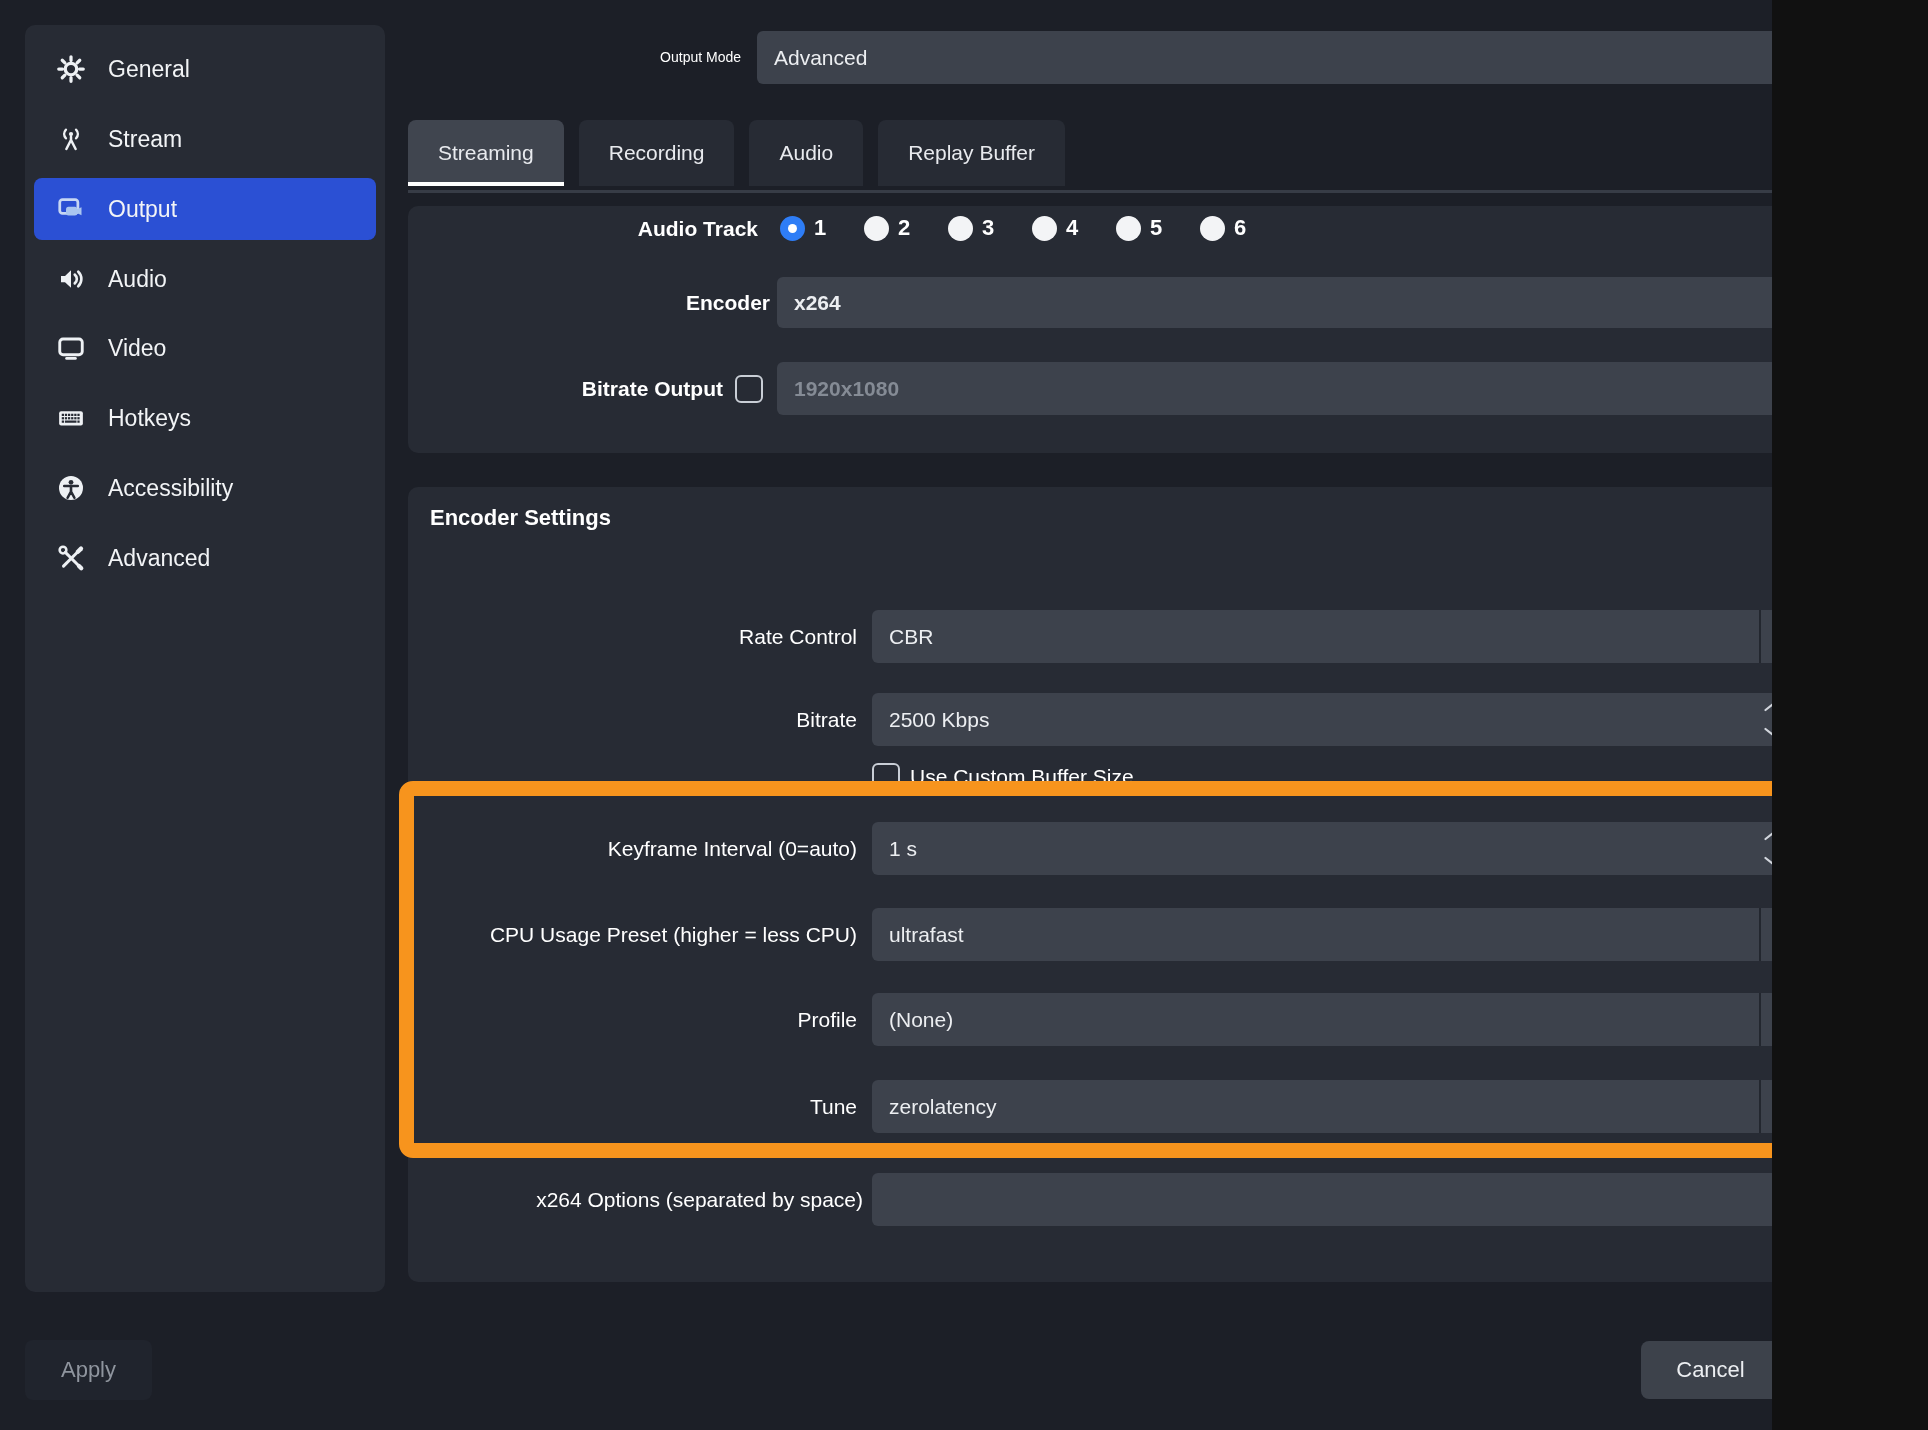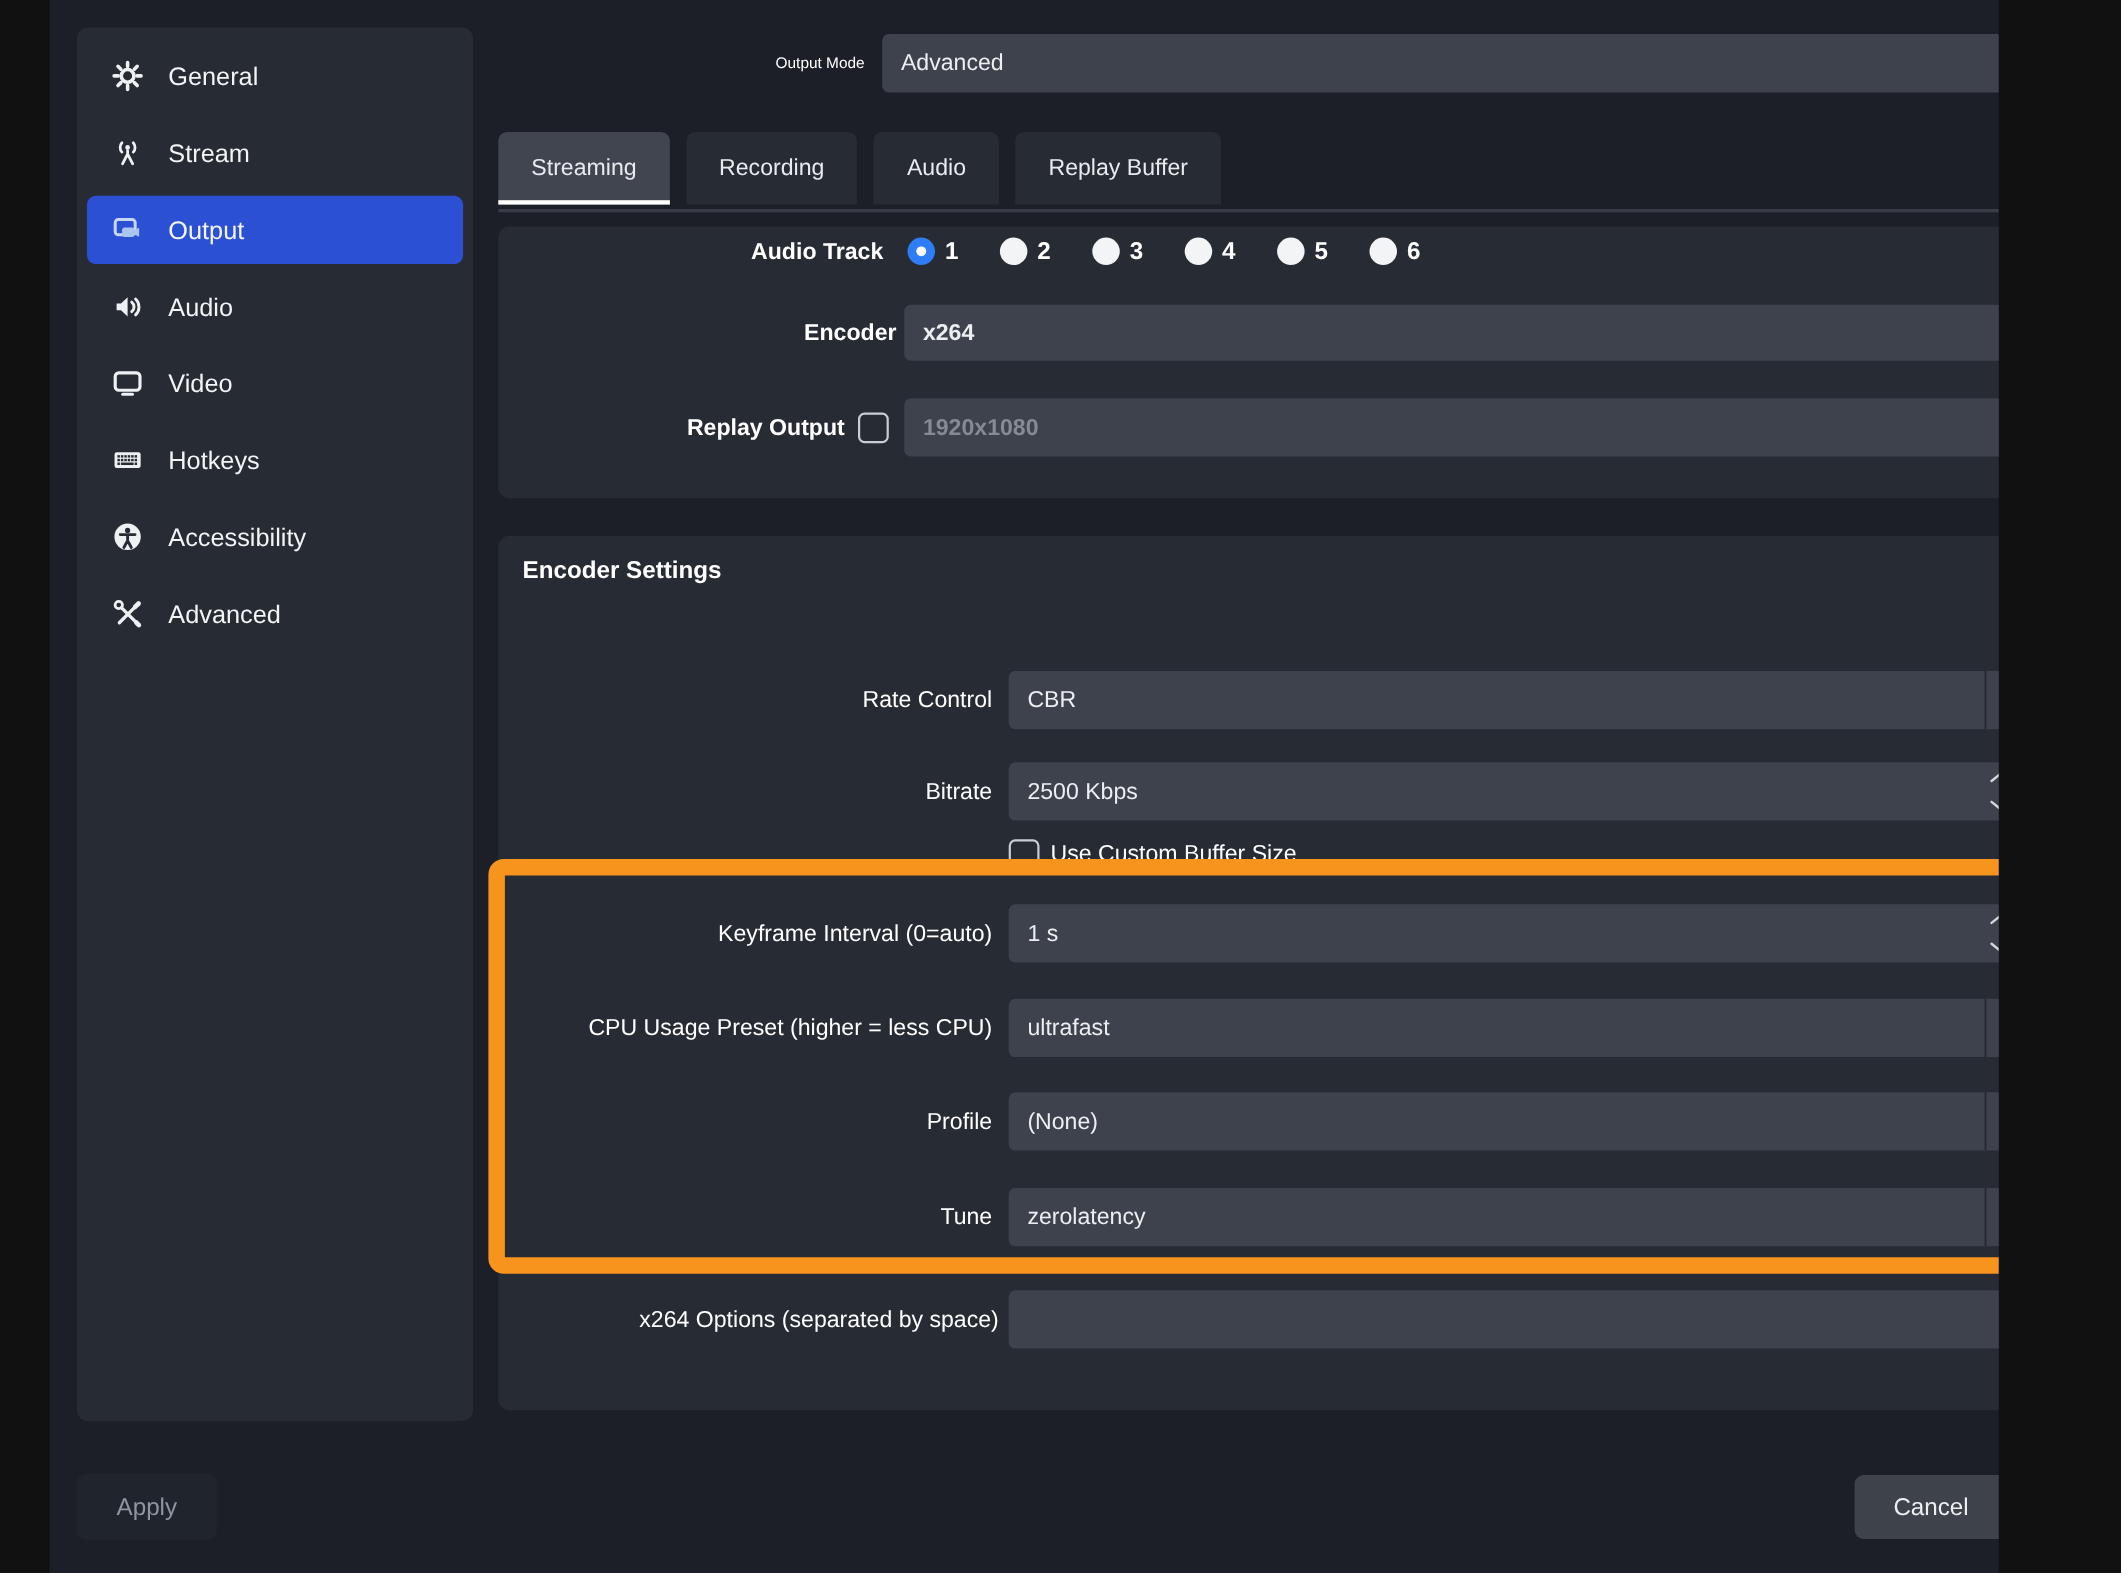--- a/index.html
+++ b/index.html
@@ -7,21 +7,21 @@
     --field_bg:#3d424c; --field_divider:#23272f; --accent_blue:#2b50d4;
     --radio_blue:#2e7df6; --highlight_orange:#f7941d; --tab_active_bg:#40454f;
     --text:#eceef1; --muted:#858b95; --divider:#373c46; --scrollbar:#3f444e;
     --apply_bg:#20242d; --button_bg:#3d424b;
   }
   *{margin:0;padding:0;box-sizing:border-box;}
   html,body{background:#111;}
   .window{
     position:relative; width:1772px; height:1430px; overflow:hidden;
     background:var(--window_bg);
-    font-family:"Liberation Sans", sans-serif; color:var(--text);margin-left:45px;
+    font-family:"Liberation Sans", sans-serif; color:var(--text);
   }
   
   .sidebar{position:absolute; left:25px; top:25px; width:360px; height:1267px;
     background:var(--sidebar_bg); border-radius:10px;}
   .side-item{position:absolute; left:9px; width:342px; height:62px; border-radius:8px;
     display:flex; align-items:center; cursor:default;}
   .side-item.selected{background:var(--accent_blue);}
   .side-item .icn{width:30px; height:30px; margin-left:22px; flex:0 0 auto;
     display:flex; align-items:center; justify-content:center;}
   .side-item .lbl{margin-left:22px; font-size:23px; color:#f2f4f6;}
@@ -243,21 +243,21 @@
       <span class="combo-btn">
         <svg width="15" height="8" viewBox="0 0 15 8">
             <path d="M2 6.5L7.5 1.5L13 6.5" stroke="#d2d6dd" stroke-width="2" fill="none" stroke-linecap="round"></path>
           </svg>
         <svg width="15" height="8" viewBox="0 0 15 8">
             <path d="M2 1.5L7.5 6.5L13 1.5" stroke="#d2d6dd" stroke-width="2" fill="none" stroke-linecap="round"></path>
           </svg>
       </span>
     </div>
 
-    <div class="row-label" style="left:0;top:169px;width:315px;height:28px;line-height:28px">Replay Output</div>
+    <div class="row-label" style="left:0;top:169px;width:315px;height:28px;line-height:28px">Bitrate Output</div>
     <div class="checkbox" style="left:327px;top:169px"></div>
     <div class="field" style="left:369px;top:156px;width:1049px;height:53px">
       <span class="disabled-text">1920x1080</span>
       <span class="combo-btn">
         <svg width="18" height="9" viewBox="0 0 18 9">
             <path d="M2 1.5L9 7.5L16 1.5" stroke="#d2d6dd" stroke-width="2" fill="none" stroke-linecap="round"></path>
           </svg>
       </span>
     </div>
   </section>

